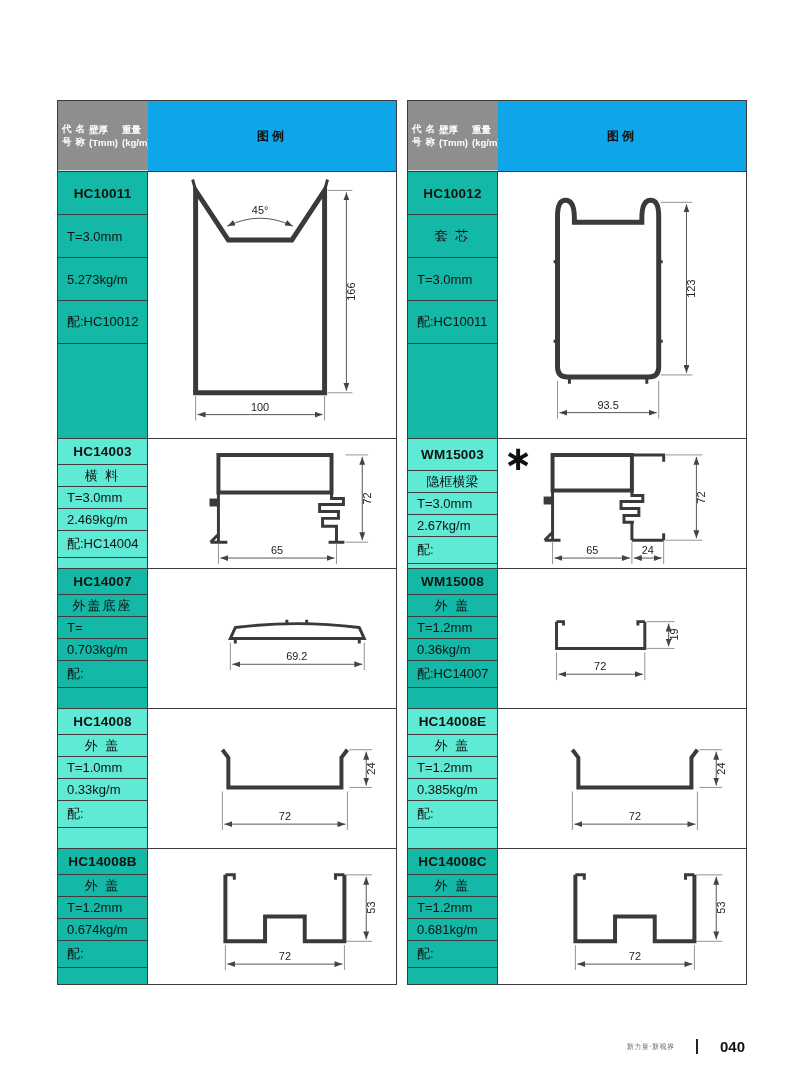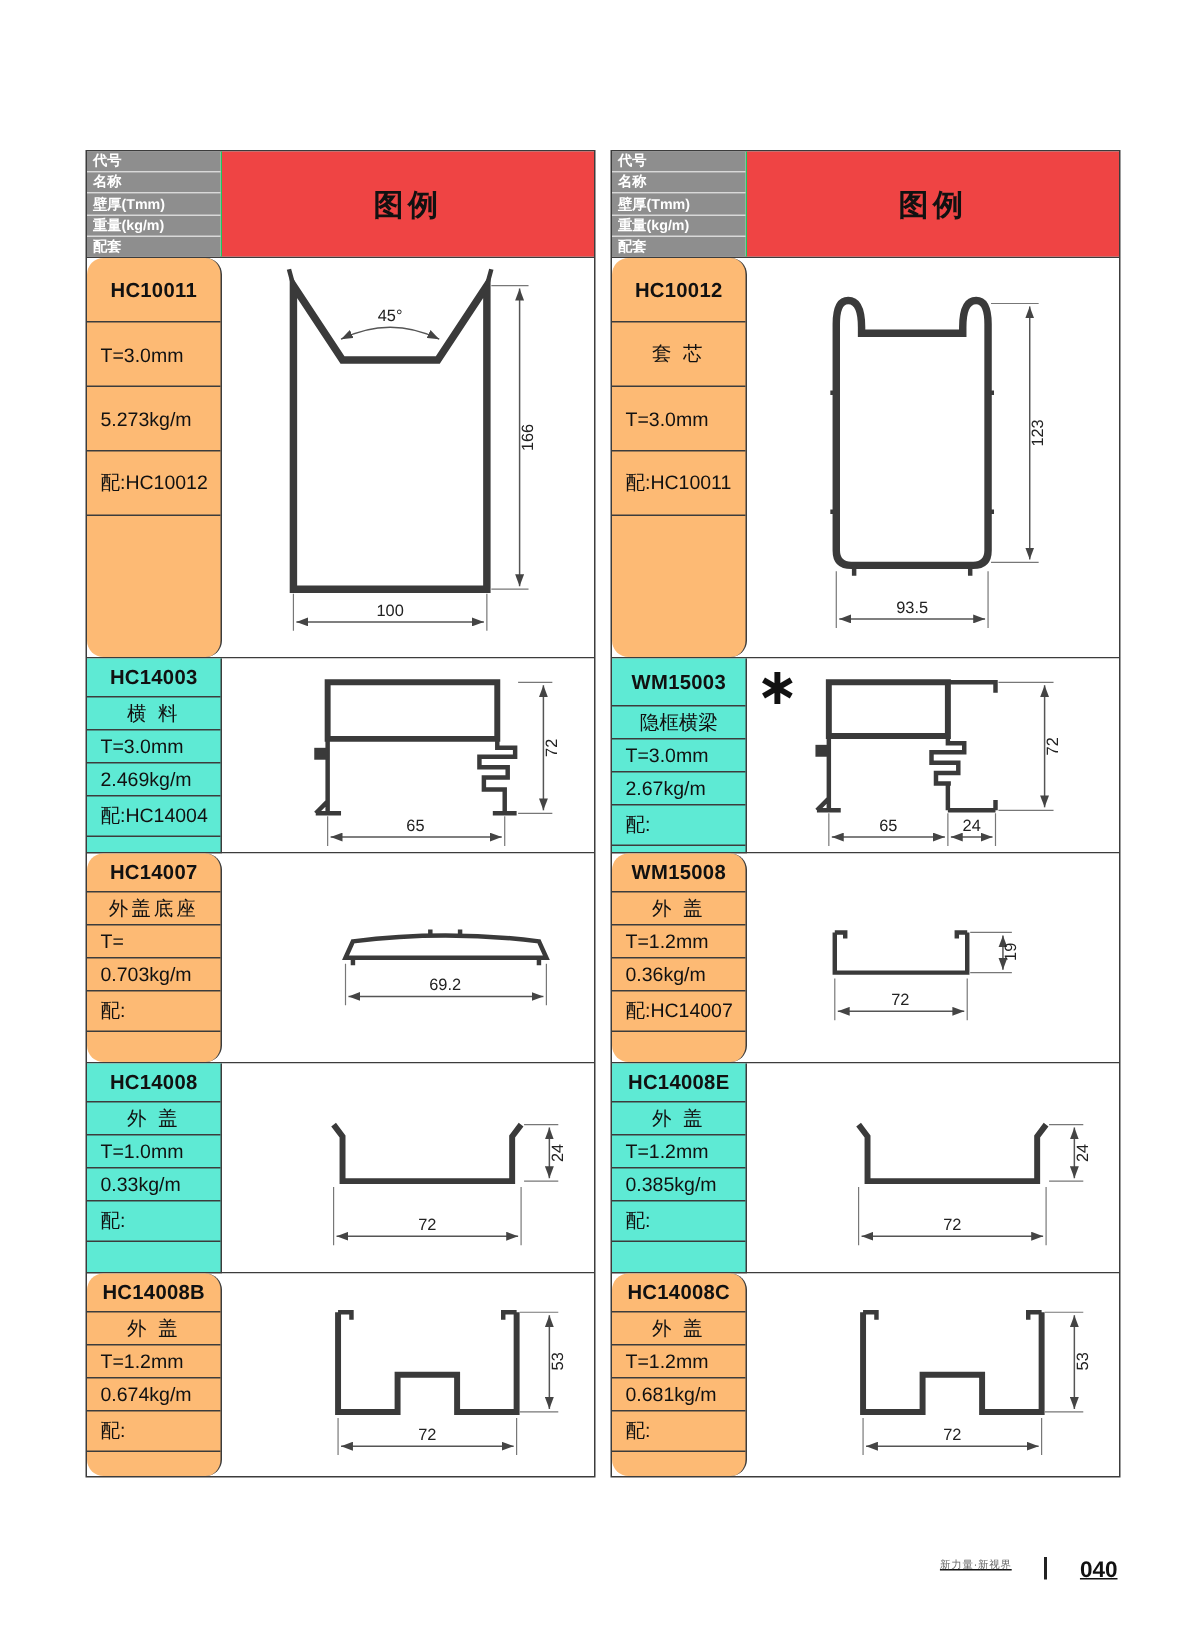--- a/index.html
+++ b/index.html
@@ -11,32 +11,32 @@
   .ptable{
     position:absolute;top:100px;width:340px;height:885px;
     border:1px solid #3c3c3c;box-sizing:border-box;background:#fff;
     display:flex;flex-direction:column;
   }
   #table-left{left:57px;}
   #table-right{left:407px;}
 
   
   .thead{display:flex;height:70px;border-bottom:1px solid #3c3c3c;flex:none;}
-  .hlabels{width:90px;flex:none;border-right:1px solid #22c55e;display:flex;flex-direction:column;box-sizing:border-box;}
+  .hlabels{width:90px;flex:none;border-right:1px solid #22c55e;display:flex;flex-direction:row;box-sizing:border-box;}
   .hrow{flex:1;background:#8e8e8e;color:#fff;font-size:9.5px;font-weight:bold;
     display:flex;align-items:center;padding-left:4px;border-bottom:1px solid #d8d8d8;box-sizing:border-box;}
   .hrow:last-child{border-bottom:none;}
-  .legend{flex:1;background:#ef4444;display:flex;align-items:center;justify-content:center;
-    font-size:20px;font-weight:bold;letter-spacing:3px;color:#111;}
+  .legend{flex:1;background:#0ea5e9;display:flex;align-items:center;justify-content:center;
+    font-size:12px;font-weight:bold;letter-spacing:3px;color:#111;}
 
   
   .prow{display:flex;border-bottom:1px solid #3c3c3c;flex:none;box-sizing:border-box;}
   .prow.last{border-bottom:none;flex:1;}
   .labels{width:90px;flex:none;border-right:1px solid #3c3c3c;display:flex;flex-direction:column;box-sizing:border-box;}
-  .labels.gray{background:#fdba74;border-radius:11px;}
+  .labels.gray{background:#14b8a6;}
   .labels.yellow{background:#5eead4;}
   .cell{border-bottom:1px solid #3c3c3c;display:flex;align-items:center;justify-content:center;
     font-size:13px;box-sizing:border-box;flex:none;}
   .cell.code{font-weight:bold;font-size:13.5px;letter-spacing:.2px;}
   .cell.name{letter-spacing:2px;}
   .cell.l{justify-content:flex-start;padding-left:9px;}
   .filler{flex:1;}
   .draw{flex:1;background:#fff;position:relative;}
   .draw svg{display:block;width:100%;height:100%;}
 
@@ -46,21 +46,21 @@
   .prof{stroke:#3a3a3a;fill:none;}
   .s5{stroke-width:5;} .s4{stroke-width:4;} .s3{stroke-width:3;}
   .fil{fill:#3a3a3a;stroke:none;}
   .dim{stroke:#555;stroke-width:1;fill:none;}
   .ext{stroke:#777;stroke-width:.8;fill:none;}
   .dtxt{fill:#222;font-size:11px;font-family:"Liberation Sans","DejaVu Sans",sans-serif;}
 
   
   .note{position:absolute;left:0;top:992px;width:100%;text-align:center;
     font-size:13px;line-height:1.55;color:#1a1a1a;letter-spacing:.5px;}
-  .pagefoot{position:absolute;top:1038px;right:55px;display:flex;gap:22px;text-decoration:underline;}
+  .pagefoot{position:absolute;top:1038px;right:55px;display:flex;align-items:center;gap:22px;}
   .brand{font-size:7px;color:#666;letter-spacing:.5px;}
   .sep{width:1.5px;height:15px;background:#222;}
   .pagenum{font-size:15px;font-weight:bold;color:#111;}
 </style>
 </head>
 <body>
 
 <div class="ptable" id="table-left">
   <div class="thead">
     <div class="hlabels">

